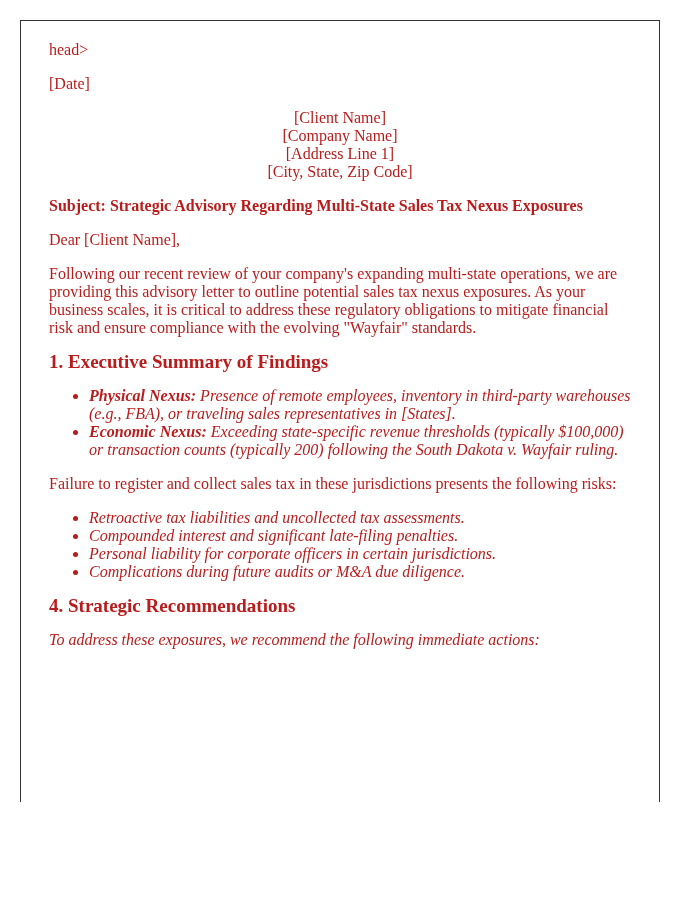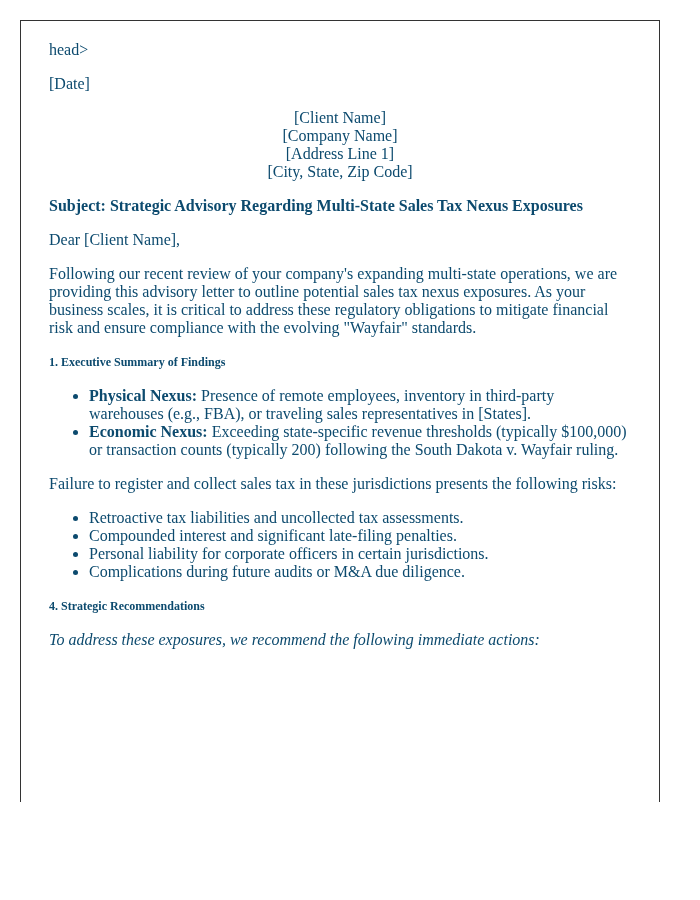--- a/index.html
+++ b/index.html
@@ -20,43 +20,44 @@
       border-bottom: none;
       box-sizing: border-box;
       overflow: hidden;
       background: #ffffff;
     }
     .content {
       padding: 20px 28px 0 28px;
       font-family: "Liberation Serif", "DejaVu Serif", serif;
       font-size: 16px;
       line-height: 18px;
-      color: #0c4a6e;
+      color: #b91c1c;
     }
     p {
       margin: 0 0 16px 0;
     }
     .address p.addr-line {
       margin: 0;
       text-align: center;
     }
     .address {
       margin-bottom: 16px;
     }
     .subject, h3 {
       font-weight: bold;
     }
     h3 {
-      font-size: 12px;
+      font-size: 19px;
       margin: 0 0 16px 0;
       line-height: 18px;
     }
     ul {
       margin: 4px 0 16px 0;
       padding-left: 40px;
+      font-style: italic;
     }
     li {
       margin: 0;
     }
     .clipped-line {
       margin: 0;
       font-style: italic;
     }
   </style>
 </head>

